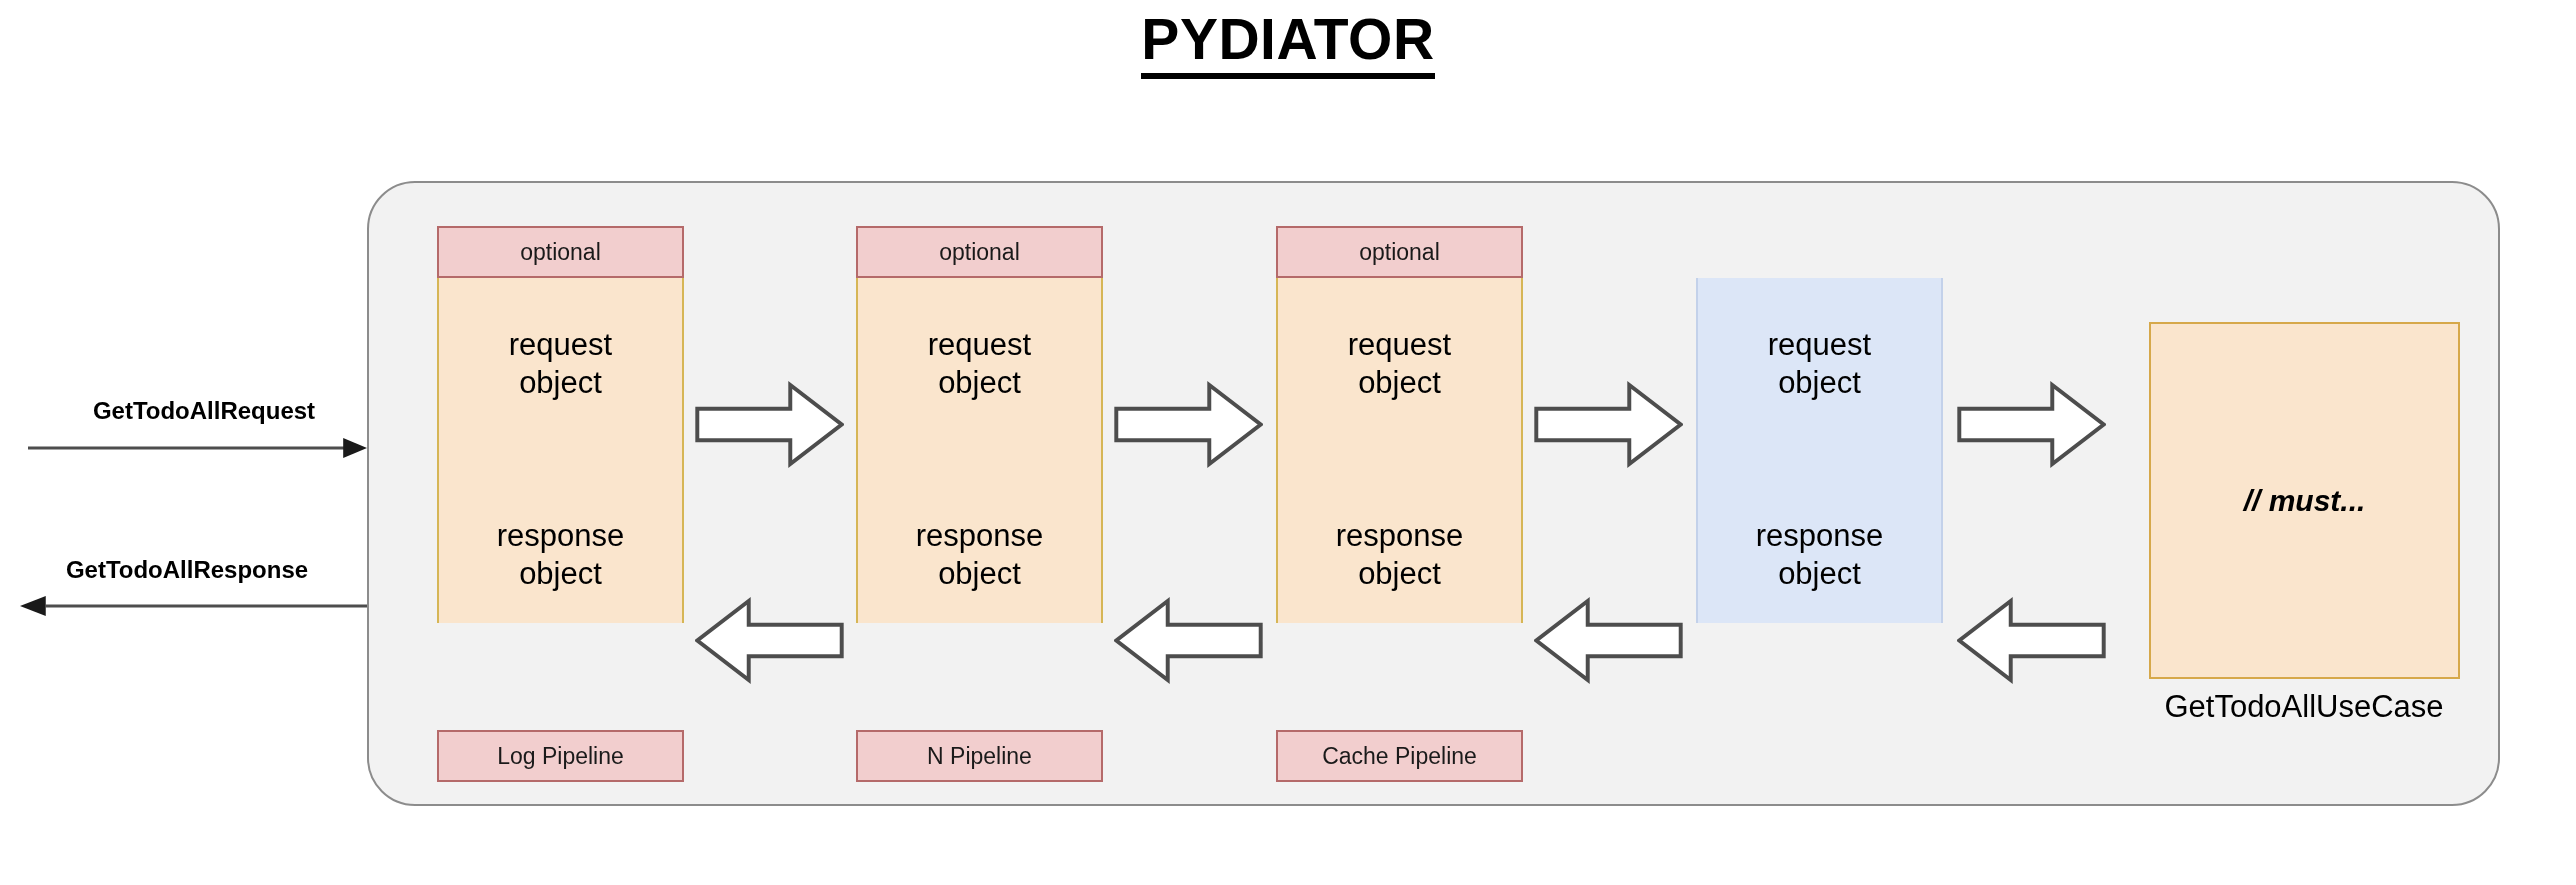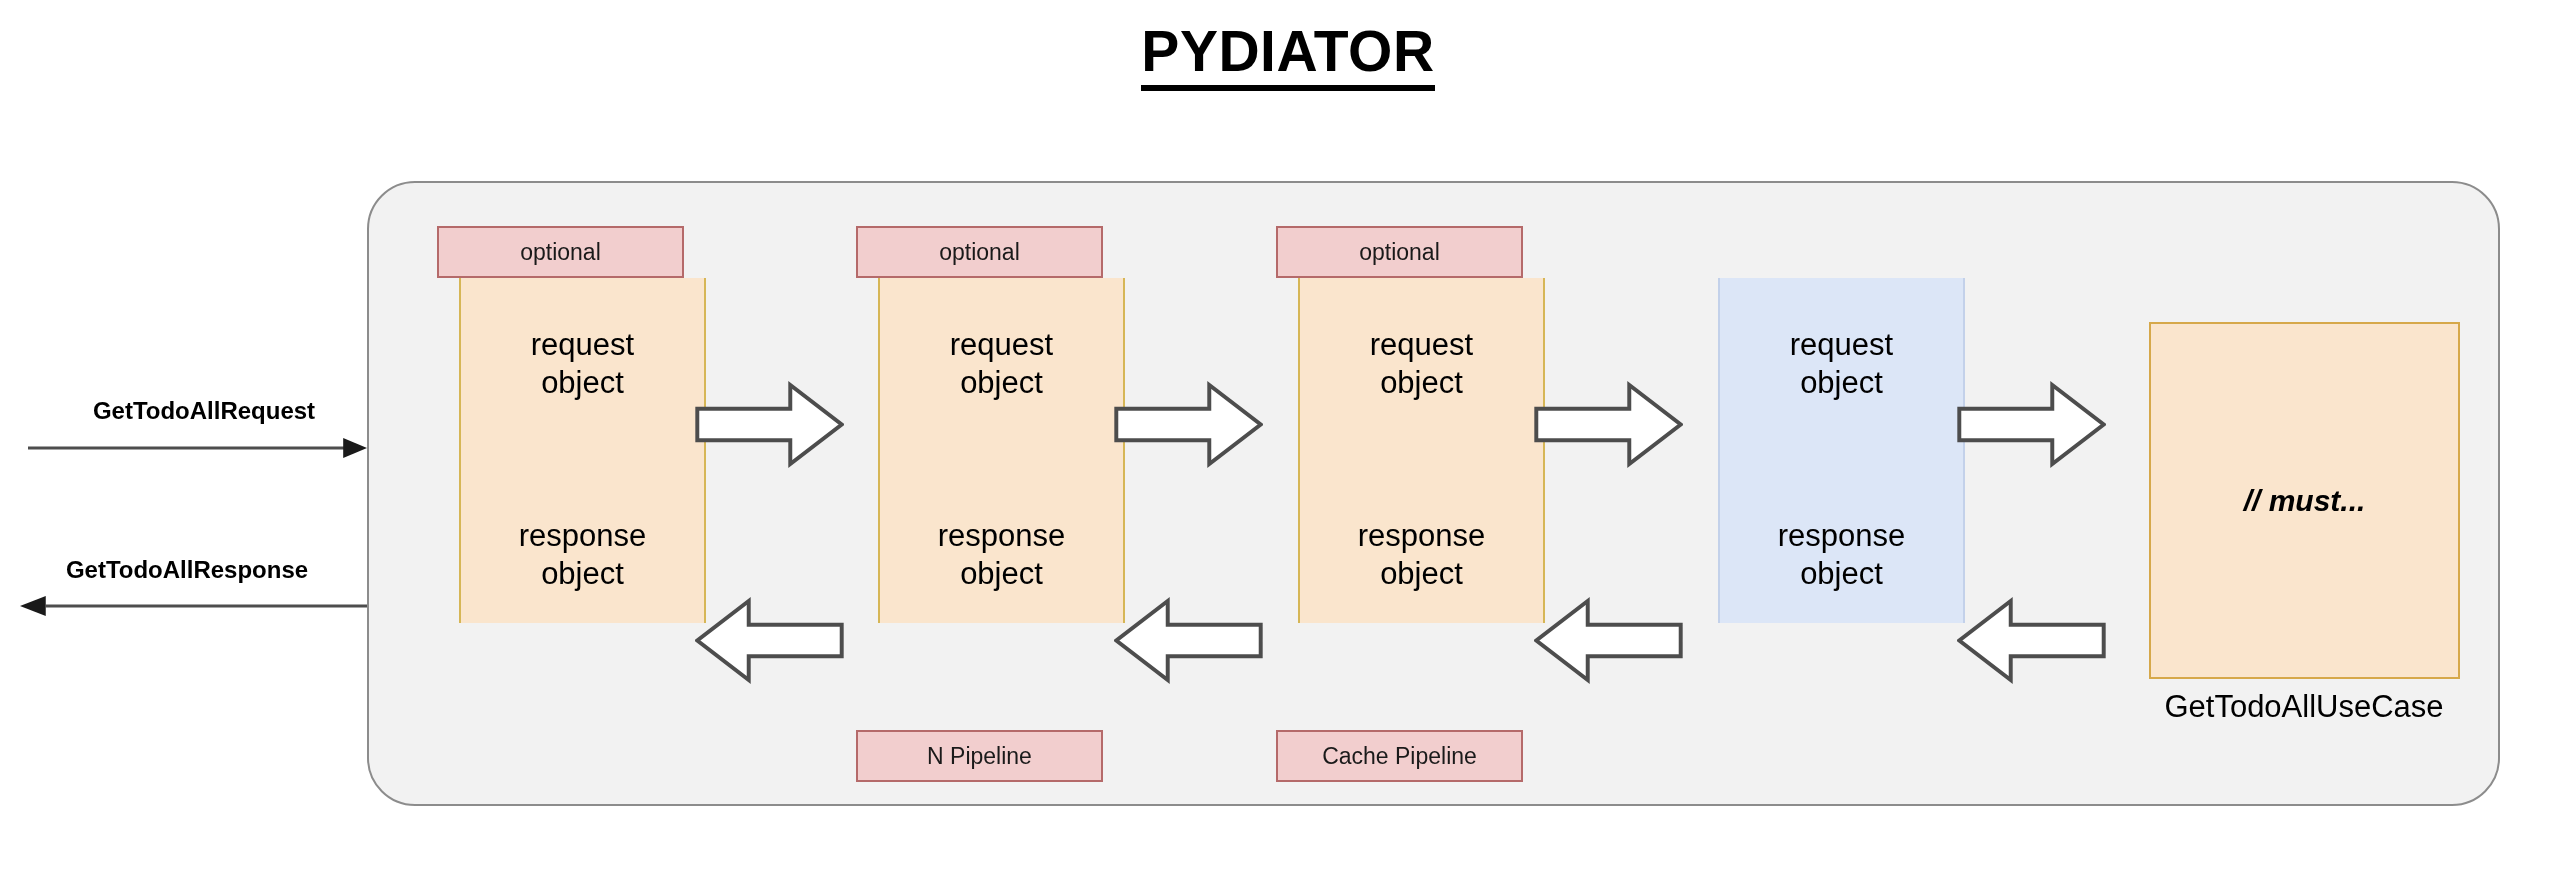--- a/index.html
+++ b/index.html
@@ -19,21 +19,20 @@
   #page-title {
     position: absolute;
     top: 6px;
     left: 0;
     width: 2576px;
     text-align: center;
     font-size: 57px;
     font-weight: bold;
     color: #000000;
     letter-spacing: 0.5px;
-    margin-top: 12px;
   }
   #page-title .ul {
     border-bottom: 6px solid #000;
     padding-bottom: 3px;
     display: inline-block;
     line-height: 1.05;
   }
 
   
   .flow-label {
@@ -98,21 +97,20 @@
     box-sizing: border-box;
     display: flex;
     flex-direction: column;
     justify-content: space-between;
     align-items: center;
     padding: 48px 0 30px 0;
     font-size: 31px;
     color: #000;
     line-height: 1.22;
     text-align: center;
-    margin-left: 22px;
   }
 
   
   .opt .pipeline-cap {
     background: #f2cece;
     border: 2px solid #b56a6a;
   }
   .opt .pipeline-body {
     background: #fae5cd;
     border-left: 2px solid #d6b656;
@@ -211,20 +209,21 @@
   <div class="pipeline-body">
     <div>
       <div>request</div>
       <div>object</div>
     </div>
     <div>
       <div>response</div>
       <div>object</div>
     </div>
   </div>
+  <div class="pipeline-cap pipeline-foot">Log Pipeline</div>
 </div>
 
 <div class="pipeline opt" id="pipeline-1">
   <div class="pipeline-cap pipeline-head">optional</div>
   <div class="pipeline-body">
     <div>
       <div>request</div>
       <div>object</div>
     </div>
     <div>

